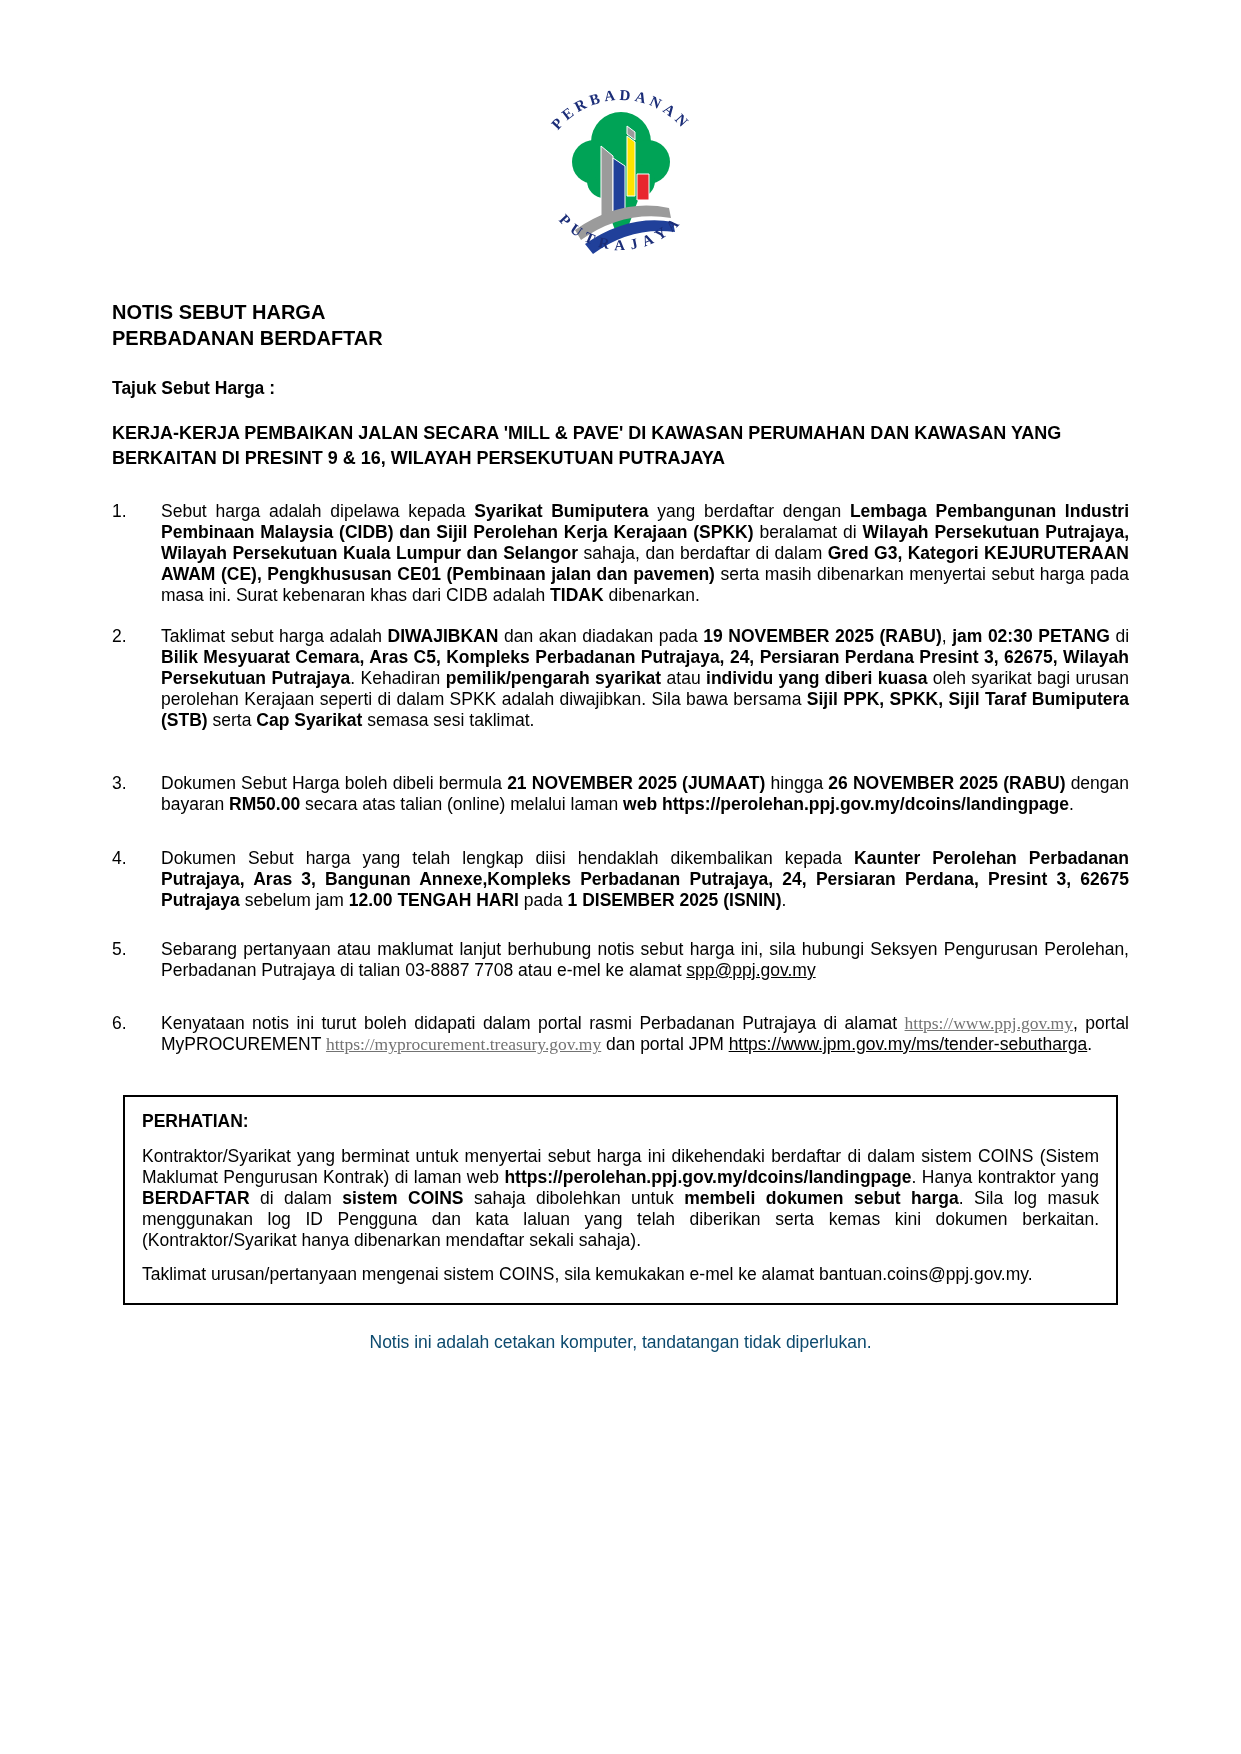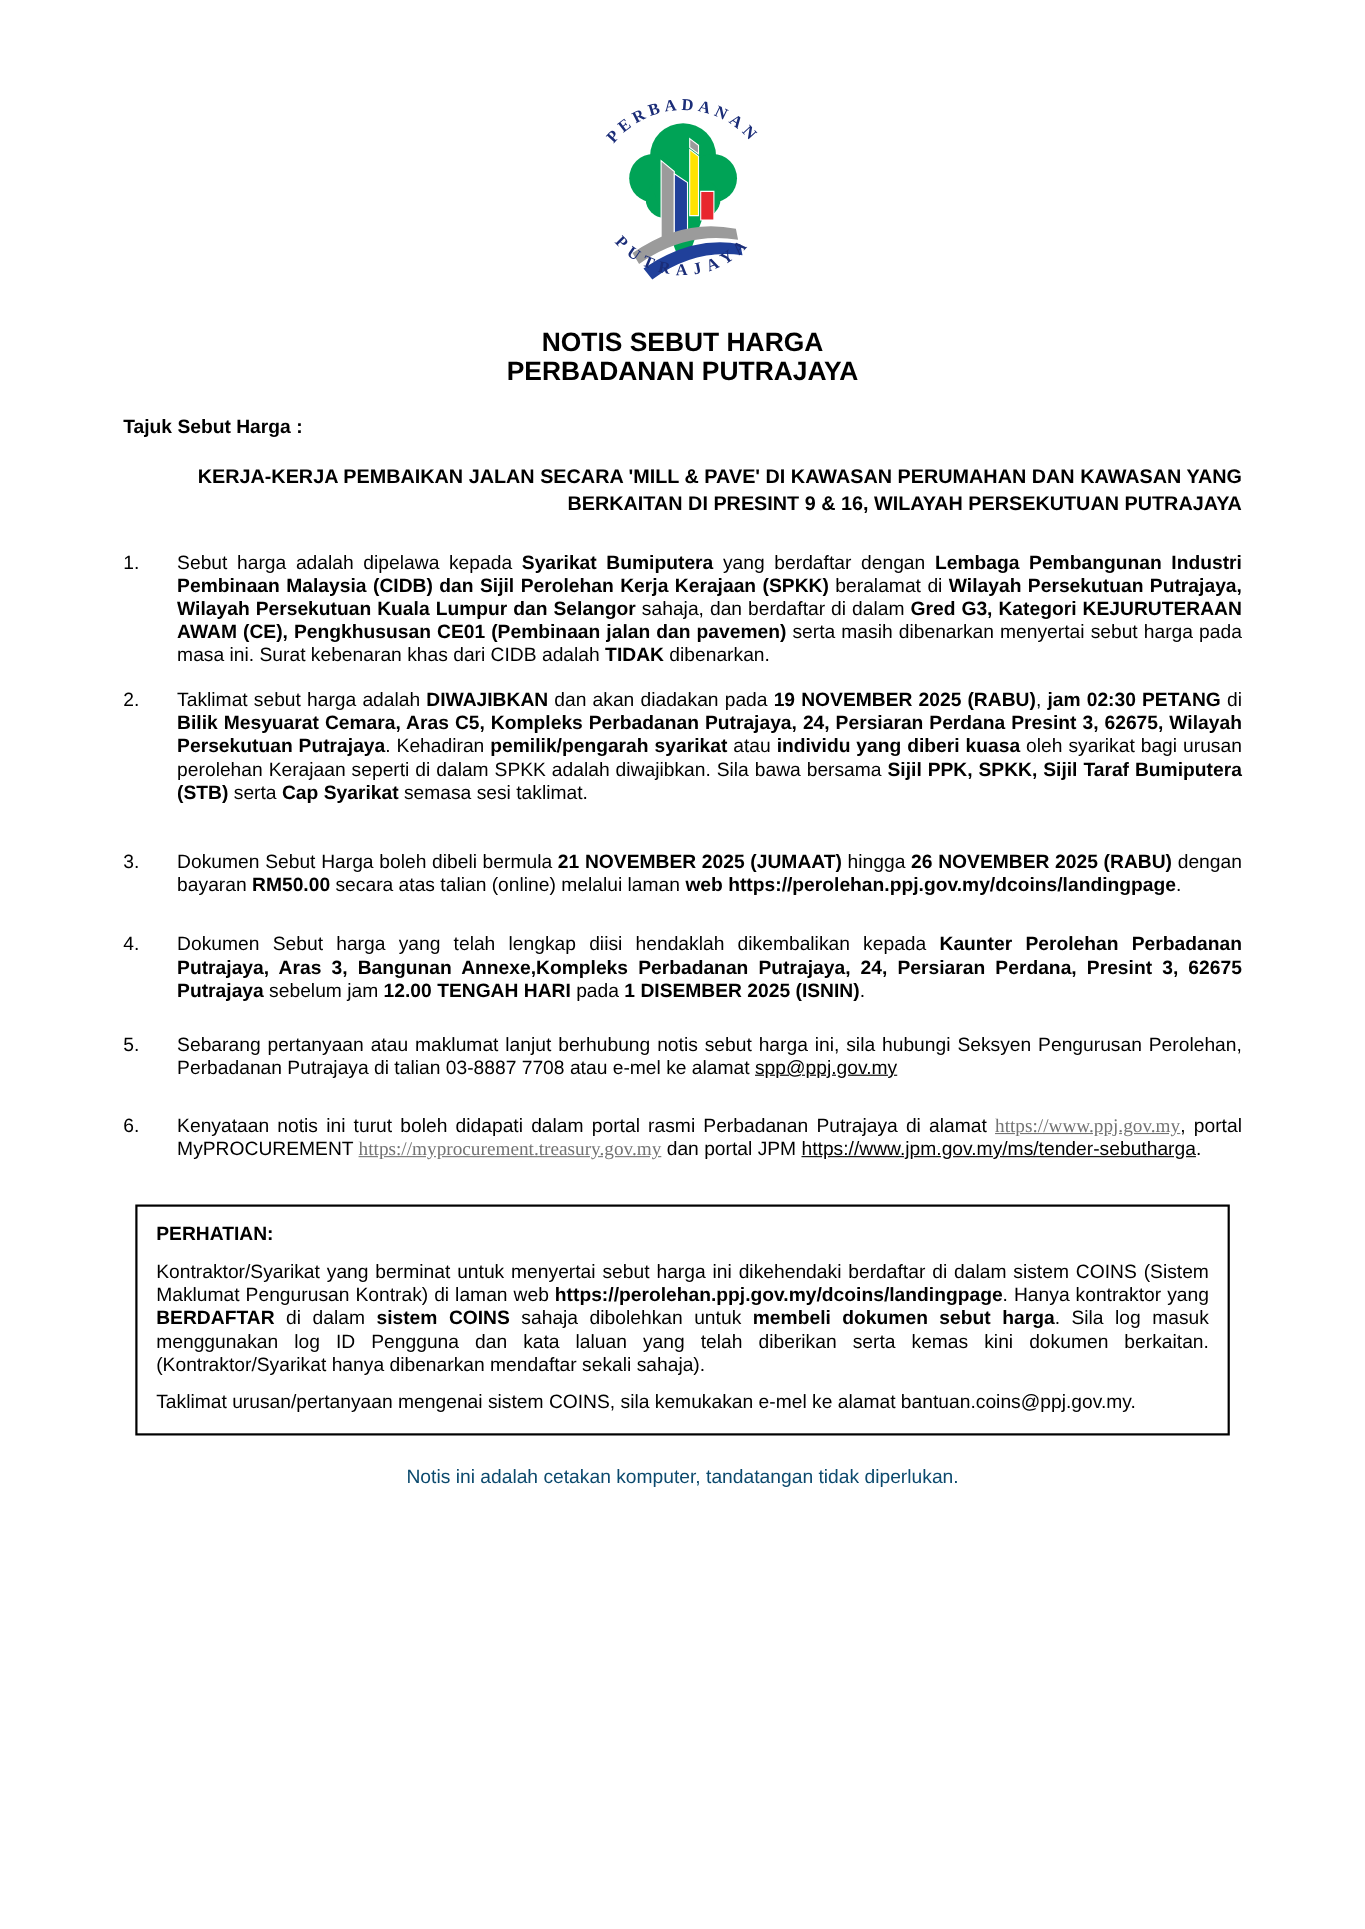--- a/index.html
+++ b/index.html
@@ -10,24 +10,24 @@
     margin:0 auto;
     background:#ffffff;
     box-sizing:border-box;
     padding:80px 112px 40px 112px;
     font-family:"Liberation Sans","DejaVu Sans",sans-serif;
     font-size:17.5px;
     line-height:21px;
     color:#000;
   }
   .logo-row{display:flex;justify-content:center;margin-bottom:34px;}
-  .doc-heading{font-weight:bold;text-align:center;font-size:24px;line-height:26px;}
+  .doc-heading{font-weight:bold;font-size:20px;line-height:26px;}
   .ref-line{font-weight:bold;text-align:center;margin-top:17px;font-size:17.5px;}
   .tajuk{font-weight:bold;margin-top:27px;}
-  .doc-title{font-weight:bold;text-align:right;margin-top:22px;font-size:18px;line-height:25px;}
+  .doc-title{font-weight:bold;text-align:left;margin-top:22px;font-size:18px;line-height:25px;}
   .items{margin-top:30px;}
   .item{display:flex;}
   .item-num{width:49px;flex:none;}
   .item-text{flex:1;text-align:justify;}
   .item:nth-of-type(1){margin-bottom:20px;}
   .item:nth-of-type(2){margin-bottom:42px;}
   .item:nth-of-type(3){margin-bottom:33px;}
   .item:nth-of-type(4){margin-bottom:28px;}
   .item:nth-of-type(5){margin-bottom:32px;}
   .item:nth-of-type(6){margin-bottom:40px;}
@@ -78,21 +78,21 @@
         <textPath href="#arcTop" startOffset="50%" text-anchor="middle">PERBADANAN</textPath>
       </text>
       <text font-family="'Liberation Serif','DejaVu Serif',serif" font-size="15" font-weight="bold" fill="#1b2d78" letter-spacing="6">
         <textPath href="#arcBottom" startOffset="50%" text-anchor="middle">PUTRAJAYA</textPath>
       </text>
     </svg>
   </div>
 
   <div class="doc-heading">
     <div>NOTIS SEBUT HARGA</div>
-    <div>PERBADANAN PUTRAJAYA</div>
+    <div>PERBADANAN BERDAFTAR</div>
   </div>
 
 
   <div class="tajuk">Tajuk Sebut Harga :</div>
 
   <div class="doc-title">KERJA-KERJA PEMBAIKAN JALAN SECARA 'MILL &amp; PAVE' DI KAWASAN PERUMAHAN DAN KAWASAN YANG BERKAITAN DI PRESINT 9 &amp; 16, WILAYAH PERSEKUTUAN PUTRAJAYA</div>
 
   <div class="items">
     <div class="item">
       <div class="item-num">1.</div>

